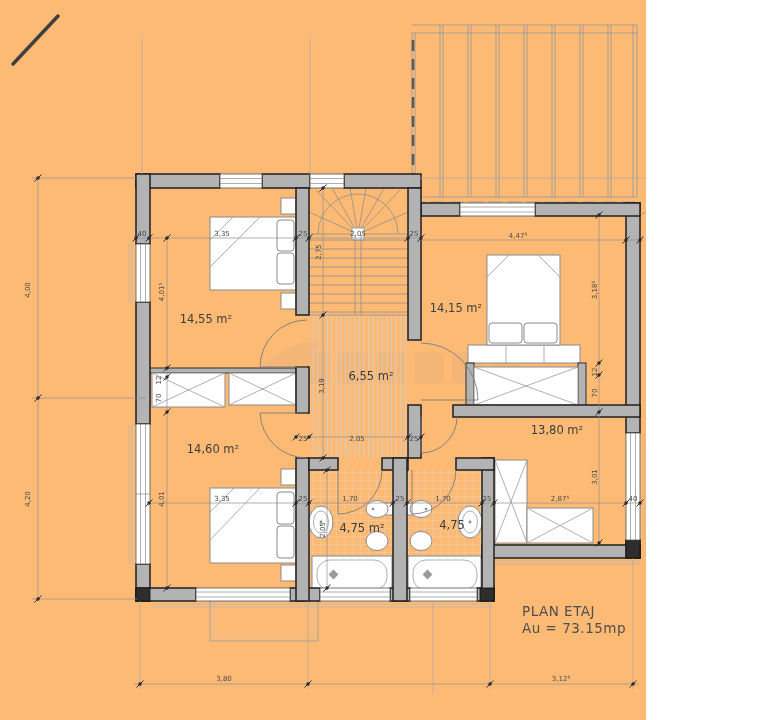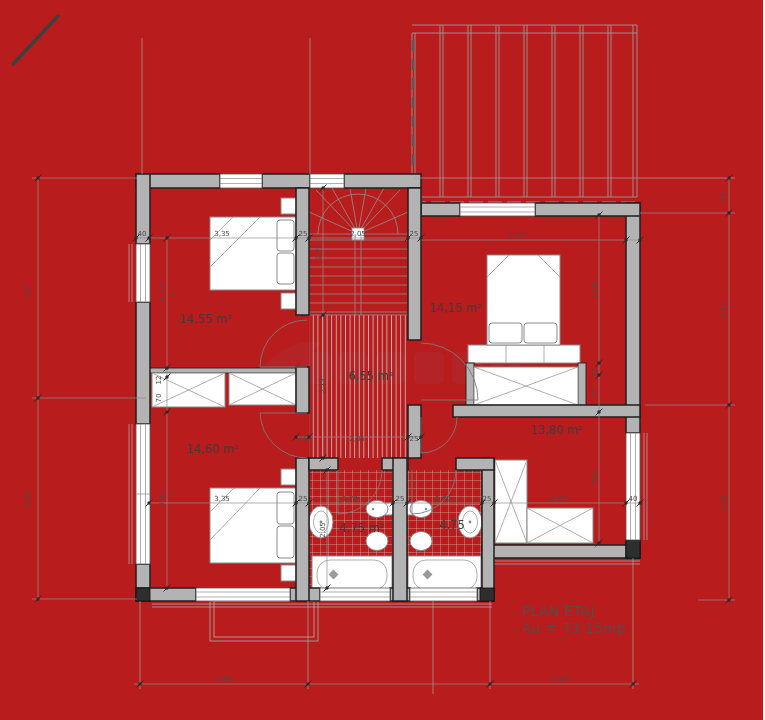--- a/index.html
+++ b/index.html
@@ -1,16 +1,16 @@
 <!DOCTYPE html>
 <html style="--wall-fill: #b3b3b3; --wall-line: #1f1f1f; --dim-text: #4a4a4a; --label-text: #3d3d3d;"><head>
 <meta charset="utf-8">
 <style>
   html,body{margin:0;padding:0;background:#ffffff;}
-  .sheet{position:relative;width:763px;height:720px;background:#b91c1c;overflow:hidden;
+  .sheet{position:relative;width:646px;height:720px;background:#fdba74;overflow:hidden;
          font-family:"DejaVu Sans", sans-serif;}
   svg{position:absolute;left:0;top:0;}
   .wall{fill:var(--wall-fill,#b3b3b3);stroke:var(--wall-line,#1f1f1f);stroke-width:1.5;}
   .wallthin{fill:var(--wall-fill,#b3b3b3);stroke:var(--wall-line,#1f1f1f);stroke-width:0.9;}
   .darkblock{fill:#2e2e2e;stroke:#111;stroke-width:0.8;}
   .win{fill:#ffffff;stroke:#555;stroke-width:0.8;}
   .winline{stroke:#777;stroke-width:0.6;}
   .furn{fill:#ffffff;stroke:#8a8a8a;stroke-width:1;}
   .furn2{fill:none;stroke:#9a9a9a;stroke-width:0.8;}
   .stair{stroke:#8f8f8f;stroke-width:0.8;fill:none;}

